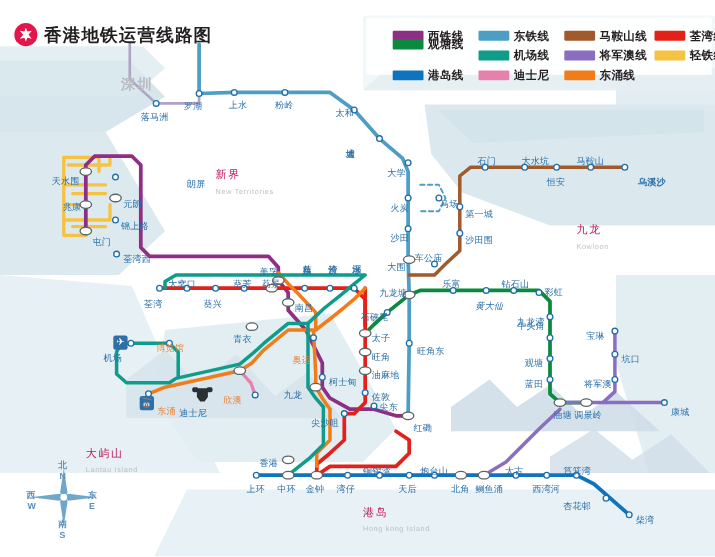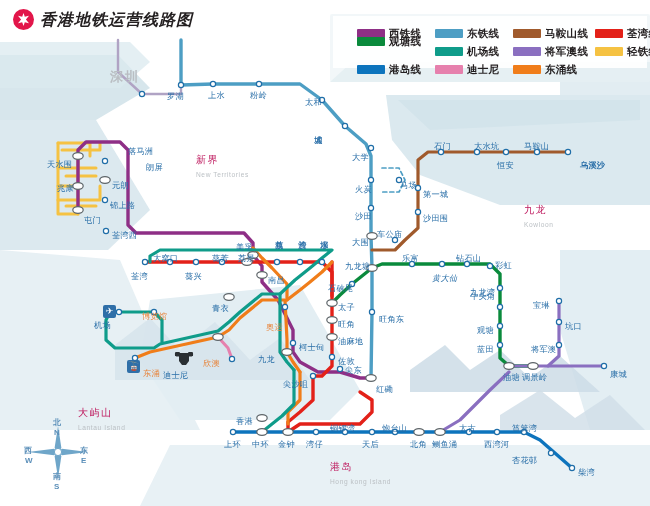--- a/index.html
+++ b/index.html
@@ -1,21 +1,21 @@
 <!DOCTYPE html>
 <html><head>
 <meta charset="utf-8">
 <style>
   html,body{margin:0;padding:0;background:#fff;}
   body{font-family:"Liberation Sans","DejaVu Sans",sans-serif;}
   #root{position:relative;width:650px;height:506px;overflow:hidden;background:#ffffff;}
   #mapsvg{position:absolute;left:0;top:0;width:650px;height:506px;}
 
   
-  .hdr{position:absolute;left:0;top:4px;width:650px;height:30px;font-style:italic;}
+  .hdr{position:absolute;left:0;top:16px;width:650px;height:30px;}
   .logo{position:absolute;left:13px;top:5px;width:21px;height:21px;border-radius:50%;
         background:#e2164a;}
   .logo:before{content:"";position:absolute;left:5px;top:4px;width:11px;height:13px;
         background:#fff;
         clip-path:polygon(50% 0,62% 28%,100% 22%,72% 50%,100% 78%,62% 72%,50% 100%,38% 72%,0 78%,28% 50%,0 22%,38% 28%);}
   .title{position:absolute;left:40px;top:6px;font-size:16px;font-weight:bold;color:#231f20;
         letter-spacing:1px;white-space:nowrap;}
 
   
   .legend{position:absolute;left:357px;top:24px;width:290px;height:56px;}
@@ -274,33 +274,33 @@
       <div class="lbl" style="left: 305px; top: 98px;">太和</div>
       <div class="lbl v" style="left: 313px; top: 129px;">大埔墟</div>
       <div class="lbl" style="left: 352px; top: 153px;">大学</div>
       <div class="lbl" style="left: 355px; top: 185px;">火炭</div>
       <div class="lbl" style="left: 355px; top: 212px;">沙田</div>
       <div class="lbl" style="left: 352px; top: 238px;">大围</div>
       <div class="lbl" style="left: 400px; top: 181px;">马场</div>
       <div class="lbl" style="left: 345px; top: 262px;">九龙塘</div>
       <div class="lbl" style="left: 379px; top: 315px;">旺角东</div>
       <div class="lbl" style="left: 376px; top: 385px;">红磡</div>
-      <div class="lbl" style="left: 128px; top: 102px; margin-top: 45px;">落马洲</div>
+      <div class="lbl" style="left: 128px; top: 102px;">落马洲</div>
       <div class="lbl" style="left: 377px; top: 230px;">车公庙</div>
       <div class="lbl" style="left: 423px; top: 214px;">沙田围</div>
       <div class="lbl" style="left: 423px; top: 190px;">第一城</div>
       <div class="lbl" style="left: 434px; top: 142px;">石门</div>
       <div class="lbl" style="left: 474px; top: 142px;">大水坑</div>
       <div class="lbl" style="left: 497px; top: 161px;">恒安</div>
       <div class="lbl" style="left: 524px; top: 142px;">马鞍山</div>
       <div class="lbl" style="left: 580px; top: 161px; font-weight: bold;">乌溪沙</div>
       <div class="lbl" style="left: 84px; top: 216px;">屯门</div>
       <div class="lbl" style="left: 57px; top: 184px;">兆康</div>
       <div class="lbl" style="left: 47px; top: 160px;">天水围</div>
-      <div class="lbl" style="left: 98px; top: 163px; padding-left: 48px;">朗屏</div>
+      <div class="lbl" style="left: 122px; top: 163px; padding-left: 48px;">朗屏</div>
       <div class="lbl" style="left: 112px; top: 181px;">元朗</div>
       <div class="lbl" style="left: 110px; top: 201px;">锦上路</div>
       <div class="lbl" style="left: 112px; top: 231px;">荃湾西</div>
       <div class="lbl" style="left: 236px; top: 243px;">美孚</div>
       <div class="lbl" style="left: 268px; top: 276px;">南昌</div>
       <div class="lbl" style="left: 299px; top: 343px;">柯士甸</div>
       <div class="lbl" style="left: 345px; top: 366px;">尖东</div>
       <div class="lbl" style="left: 131px; top: 272px;">荃湾</div>
       <div class="lbl" style="left: 153px; top: 254px;">大窝口</div>
       <div class="lbl" style="left: 185px; top: 272px; text-align: center;">葵兴</div>

